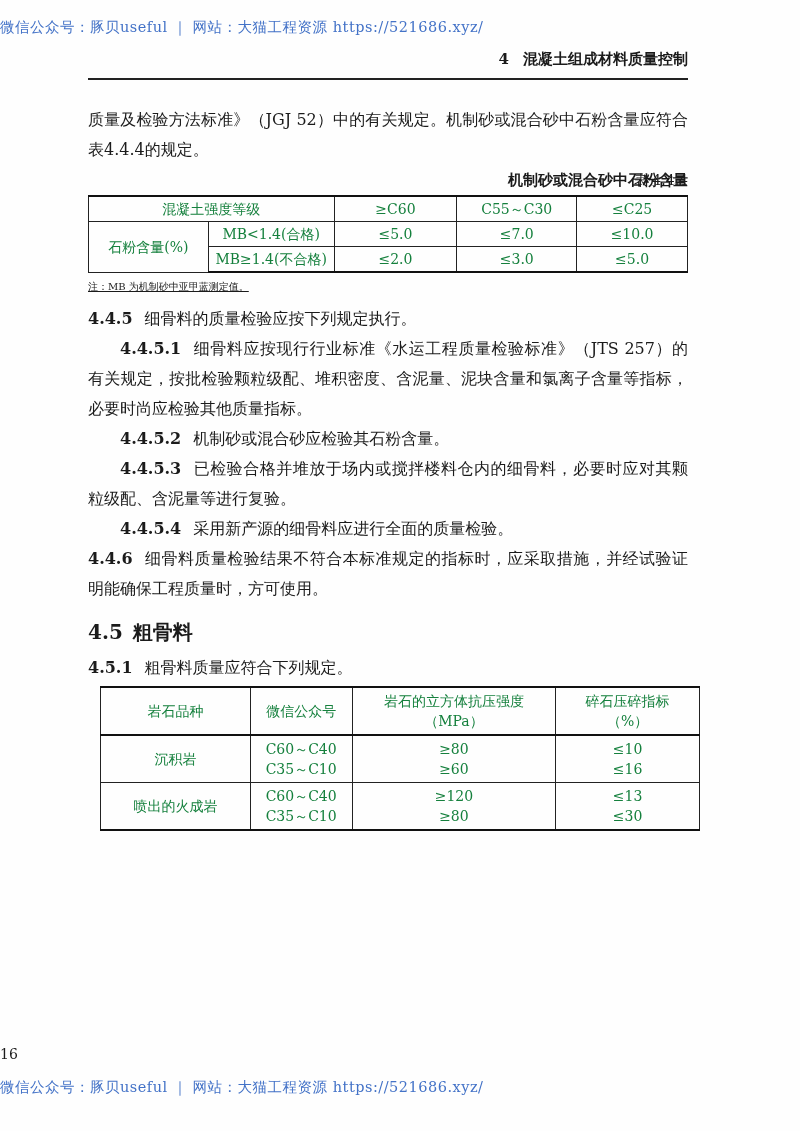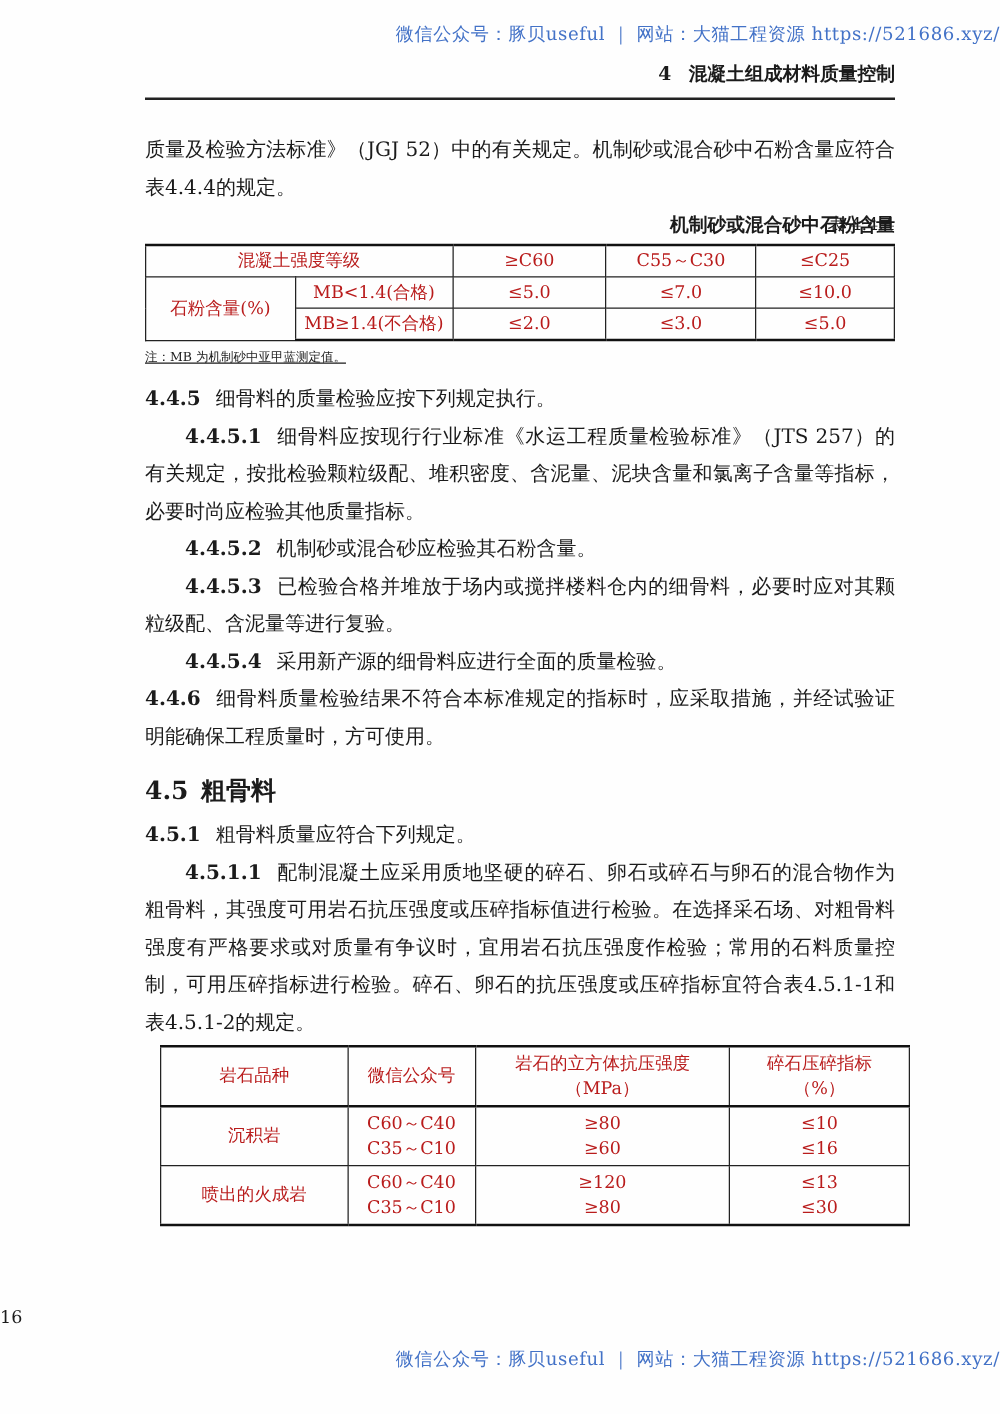--- a/index.html
+++ b/index.html
@@ -10,29 +10,29 @@
     height: 1131px;
     margin: 0 auto;
     background: #fefefe;
     color: #1b1b1b;
     font-family: "DejaVu Serif", "Liberation Serif", serif;
     overflow: hidden;
   }
   .watermark {
     position: absolute;
     left: 0; right: 0;
-    text-align: right;
+    text-align: left;
     color: #4372c7;
     font-size: 14.5px;
     letter-spacing: 0.5px;
     font-family: "DejaVu Serif", "Liberation Serif", serif;
   }
   .watermark.top { top: 18px; }
   .watermark.bottom { top: 1078px; }
-  .content { position: absolute; left: 116px; top: 0; width: 600px; }
+  .content { position: absolute; left: 88px; top: 0; width: 600px; }
   .chapter-header {
     margin-top: 50px;
     padding-bottom: 9px;
     border-bottom: 2px solid #222;
     text-align: right;
     font-family: "DejaVu Sans", "Liberation Sans", sans-serif;
     font-weight: bold;
     font-size: 15px;
   }
   .chapter-header .chapter-no { margin-right: 14px; font-family: "DejaVu Serif", serif; }
@@ -64,21 +64,21 @@
     font-size: 14px;
     font-family: "DejaVu Serif", "Liberation Serif", serif;
   }
   .caption-row.c1 { margin-top: 3px; }
   .caption-row.c2 { margin-top: 9px; }
   table {
     width: 100%;
     border-collapse: collapse;
     font-size: 14px;
     text-align: center;
-    color: #b91c1c;
+    color: #15803d;
   }
   table.t1 { margin-top: 3px; }
   table.t2 { margin-top: 3px; margin-left: 12px; }
   table td {
     border: 1px solid #222;
     padding: 2px 3px;
     white-space: pre-line;
     line-height: 20px;
   }
   table.t1 td { height: 23px; }
@@ -182,23 +182,20 @@
     <p class="body-text clause">
       <span class="num">4.4.6</span><span>细骨料质量检验结果不符合本标准规定的指标时，应采取措施，并经试验证明能确保工程质量时，方可使用。</span>
     </p>
 
     <div class="section-heading">
       <span class="num">4.5</span><span>粗骨料</span>
     </div>
 
     <p class="body-text clause">
       <span class="num">4.5.1</span><span>粗骨料质量应符合下列规定。</span>
-    </p>
-    <p class="body-text clause indent">
-      <span class="num">4.5.1.1</span><span>配制混凝土应采用质地坚硬的碎石、卵石或碎石与卵石的混合物作为粗骨料，其强度可用岩石抗压强度或压碎指标值进行检验。在选择采石场、对粗骨料强度有严格要求或对质量有争议时，宜用岩石抗压强度作检验；常用的石料质量控制，可用压碎指标进行检验。碎石、卵石的抗压强度或压碎指标宜符合表4.5.1-1和表4.5.1-2的规定。</span>
     </p>
 
 
     <table class="t2">
       <colgroup>
         <col style="width:25%">
           <col style="width:17%">
           <col style="width:34%">
           <col style="width:24%">
       </colgroup>

